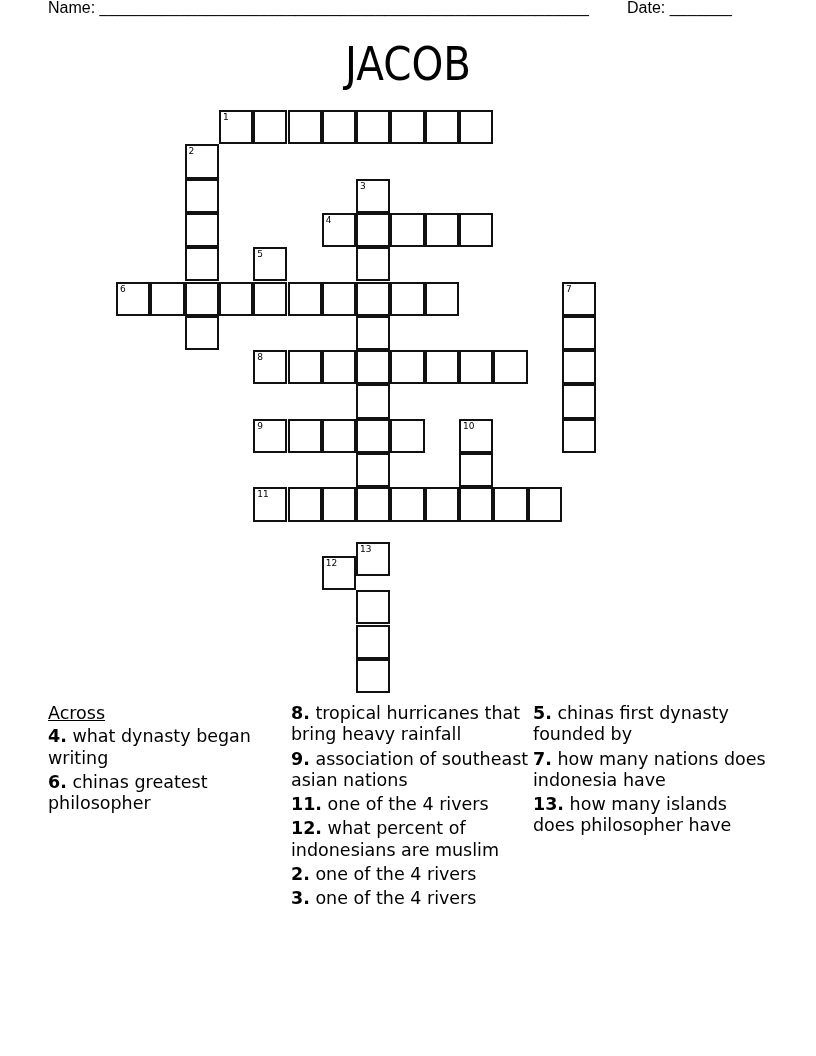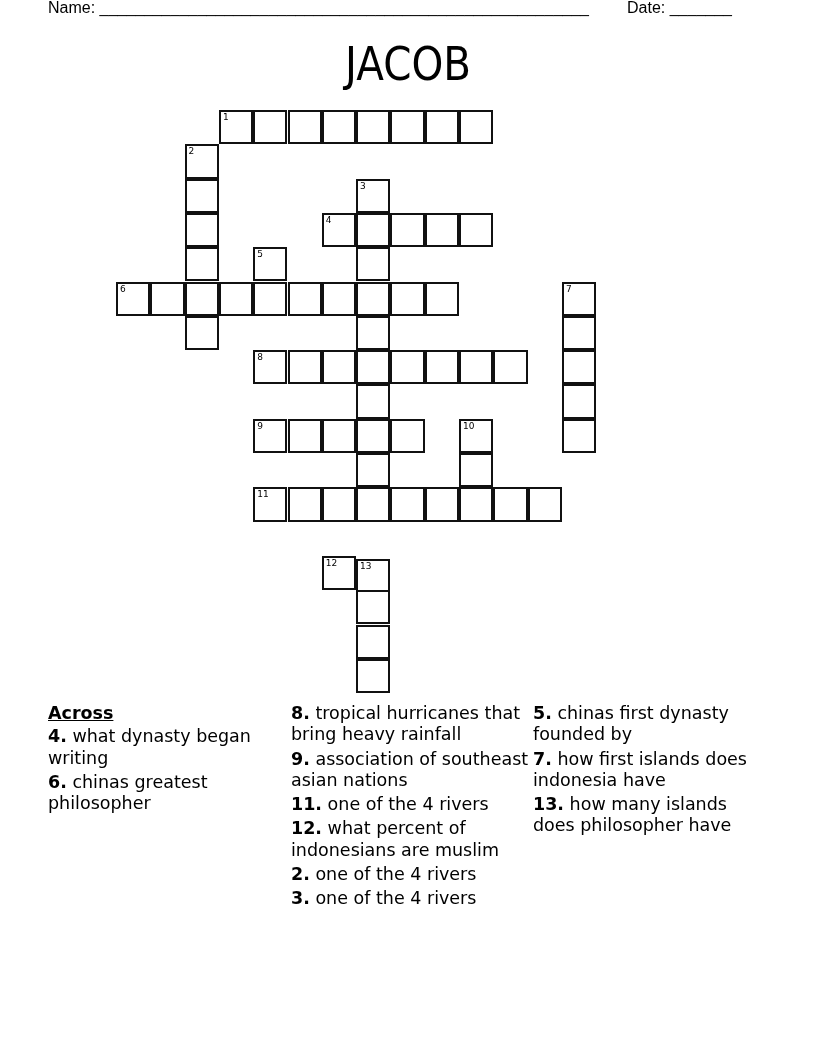--- a/index.html
+++ b/index.html
@@ -7,21 +7,21 @@
     .header-line { position: absolute; top: -2px; left: 48px; font-family: "Liberation Sans", sans-serif; font-size: 16px; line-height: 20px; white-space: pre; }
     .date-line { position: absolute; top: -2px; left: 627px; font-family: "Liberation Sans", sans-serif; font-size: 16px; line-height: 20px; white-space: pre; }
     .title { position: absolute; top: 34px; left: 0; width: 816px; text-align: center; font-family: "DejaVu Sans", sans-serif; font-size: 46px; line-height: 60px; transform: scaleX(0.88); transform-origin: 408px 0; }
     .grid { position: absolute; left: 0; top: 0; width: 816px; height: 700px; }
     .cell { position: absolute; width: 34.3px; height: 34.3px; box-sizing: border-box; border: 2px solid #111; background: #fff; margin-left: -1px; margin-top: -1px; }
     .cell-num { position: absolute; left: 2px; top: 0px; font-family: "DejaVu Sans", sans-serif; font-size: 9px; line-height: 11px; }
     .clues { position: absolute; top: 703px; font-family: "DejaVu Sans", sans-serif; font-size: 17.5px; line-height: 21.3px; }
     .col1 { left: 48px; width: 235px; }
     .col2 { left: 291px; width: 240px; }
     .col3 { left: 533px; width: 240px; }
-    .section-head { font-weight: bold; text-decoration: underline; margin-bottom: 2px; }
+    .section-head { font-weight: normal; text-decoration: underline; margin-bottom: 2px; }
     .clue { margin-bottom: 3px; }
     .clue b { font-weight: bold; }
   </style>
 </head>
 <body>
 
 <div class="header-line">Name: _______________________________________________________</div>
 <div class="date-line">Date: _______</div>
 
 <div class="title">JACOB</div>
@@ -108,21 +108,21 @@
     </div>
     <div class="cell" style="left: 288.5px; top: 488.3px;"></div>
     <div class="cell" style="left: 322.8px; top: 488.3px;"></div>
     <div class="cell" style="left: 391.4px; top: 488.3px;"></div>
     <div class="cell" style="left: 425.7px; top: 488.3px;"></div>
     <div class="cell" style="left: 494.3px; top: 488.3px;"></div>
     <div class="cell" style="left: 528.6px; top: 488.3px;"></div>
     <div class="cell" style="left: 322.8px; top: 556.9px;">
       <span class="cell-num">12</span>
     </div>
-    <div class="cell" style="left: 357.1px; top: 543px; margin-top: 16px;">
+    <div class="cell" style="left: 357.1px; top: 526px; margin-top: 16px;">
       <span class="cell-num">13</span>
     </div>
     <div class="cell" style="left: 357.1px; top: 591.2px;"></div>
     <div class="cell" style="left: 357.1px; top: 625.5px;"></div>
     <div class="cell" style="left: 357.1px; top: 659.8px;"></div>
   </div>
 
 <div class="clues col1">
   <div class="section-head">Across</div>
   <div class="clue"><b>4.</b> <span>what dynasty began writing</span></div>
@@ -133,15 +133,15 @@
   <div class="clue"><b>8.</b> <span>tropical hurricanes that bring heavy rainfall</span></div>
   <div class="clue"><b>9.</b> <span>association of southeast asian nations</span></div>
   <div class="clue"><b>11.</b> <span>one of the 4 rivers</span></div>
   <div class="clue"><b>12.</b> <span>what percent of indonesians are muslim</span></div>
   <div class="clue"><b>2.</b> <span>one of the 4 rivers</span></div>
   <div class="clue"><b>3.</b> <span>one of the 4 rivers</span></div>
 </div>
 
 <div class="clues col3">
   <div class="clue"><b>5.</b> <span>chinas first dynasty founded by</span></div>
-  <div class="clue"><b>7.</b> <span>how first islands does indonesia have</span></div>
+  <div class="clue"><b>7.</b> <span>how many nations does indonesia have</span></div>
   <div class="clue"><b>13.</b> <span>how many islands does philosopher have</span></div>
 </div>
 
 </body></html>

